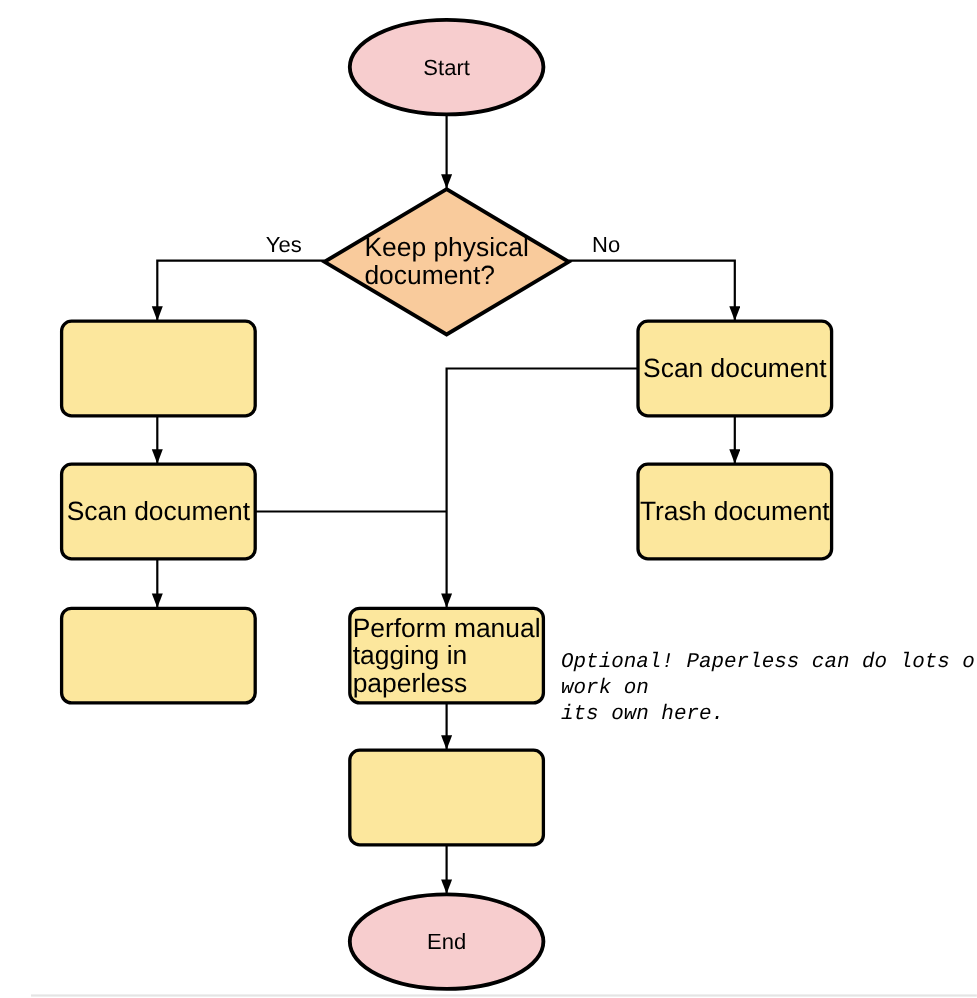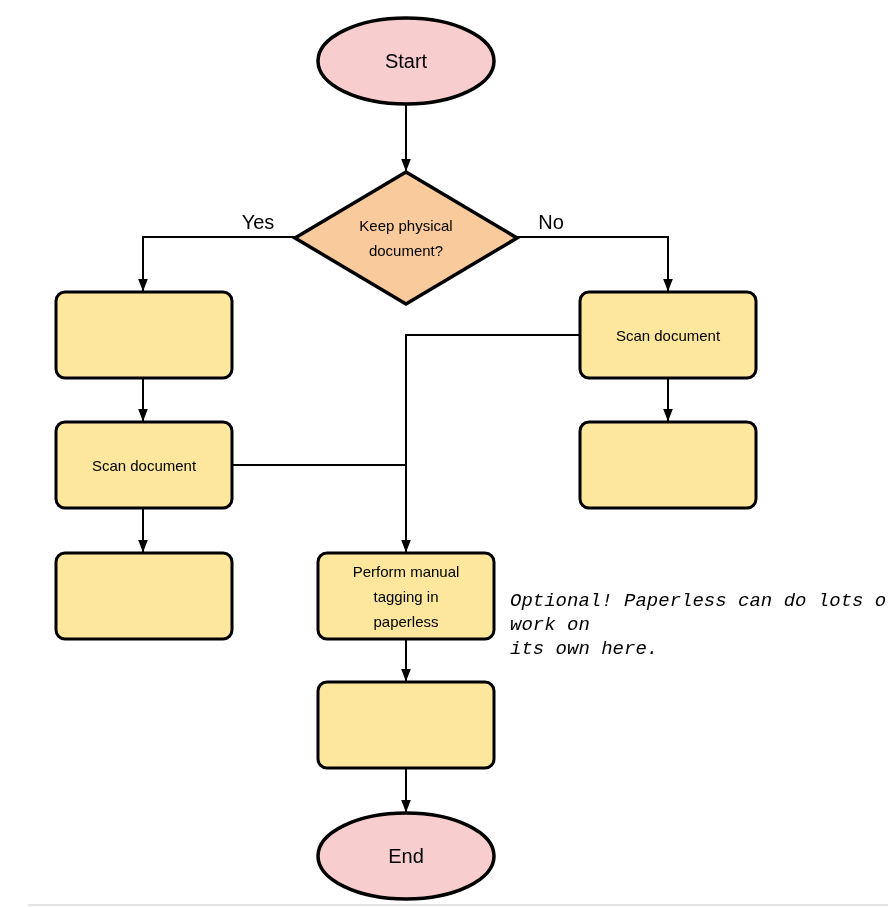--- a/index.html
+++ b/index.html
@@ -35,23 +35,22 @@
     font-family: "Liberation Sans", sans-serif;
     font-size: 20px;
     fill: #000000;
     text-anchor: middle;
   }
   .label {
     position: absolute;
     display: flex;
     align-items: center;
     justify-content: center;
-    text-align: center;
     white-space: pre-line;
-    font-size: 15px;
+    font-size: 24px;
     line-height: 25px;
     color: #000000;
   }
   .process-label { width: 176px; height: 86px; }
   .diamond-label { width: 200px; height: 64px; }
   .annotation {
     position: absolute;
     left: 482px;
     top: 589px;
     width: 404px;
@@ -111,20 +110,21 @@
     <text class="svglabel" x="378" y="68">Start</text>
     <text class="svglabel" x="378" y="863">End</text>
     <text class="svglabel" x="230" y="229">Yes</text>
     <text class="svglabel" x="523" y="229">No</text>
   </svg>
 
   <div class="label diamond-label" style="left:278px; top:206px;">Keep physical
 document?</div>
   <div class="label process-label" style="left:28px; top:422px;">Scan document</div>
   <div class="label process-label" style="left:552px; top:292px;">Scan document</div>
+  <div class="label process-label" style="left:552px; top:422px;">Trash document</div>
   <div class="label process-label" style="left:290px; top:553px;">Perform manual
 tagging in
 paperless</div>
 
   <div class="annotation">Optional! Paperless can do lots of work on
 its own here.</div>
 
   <div class="bottom-edge"></div>
 </div>
 

